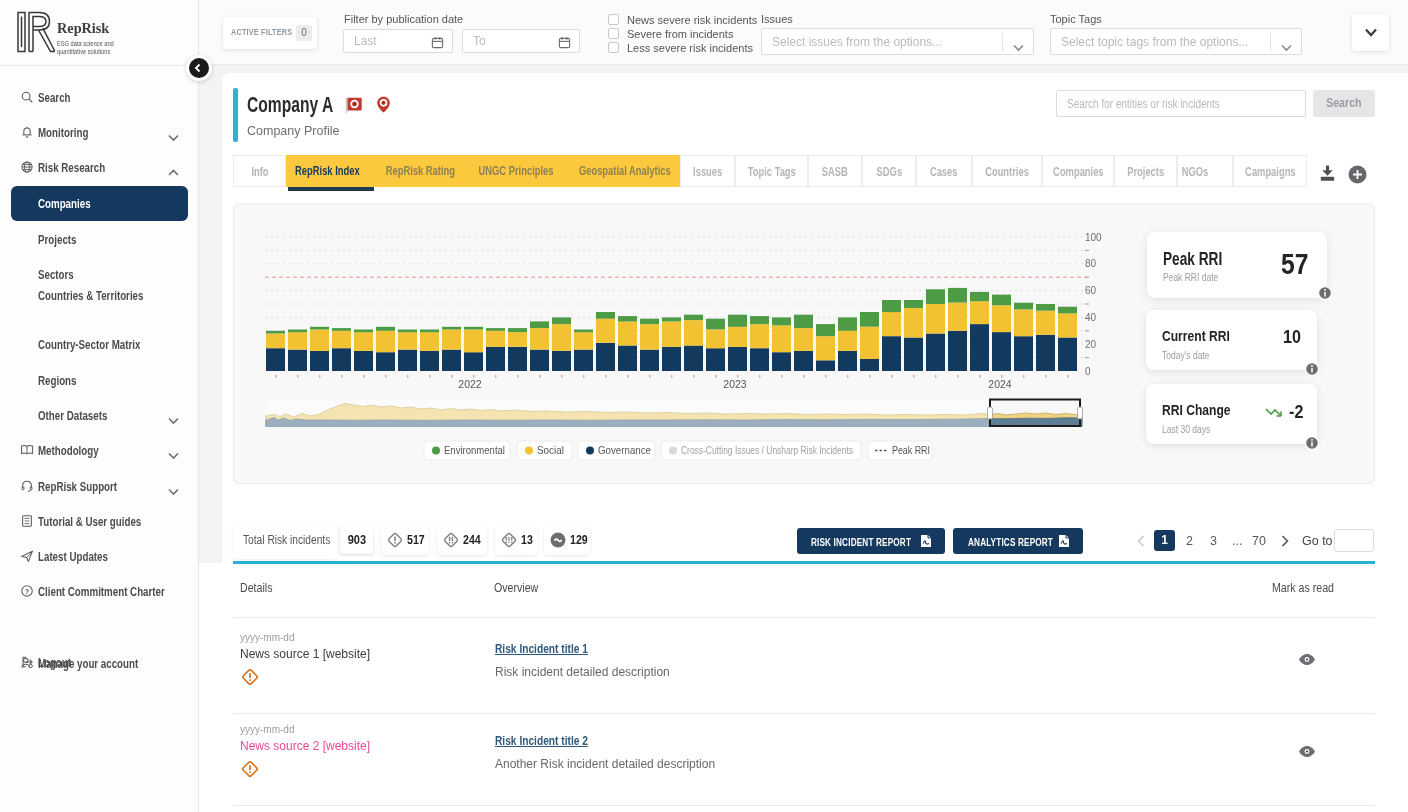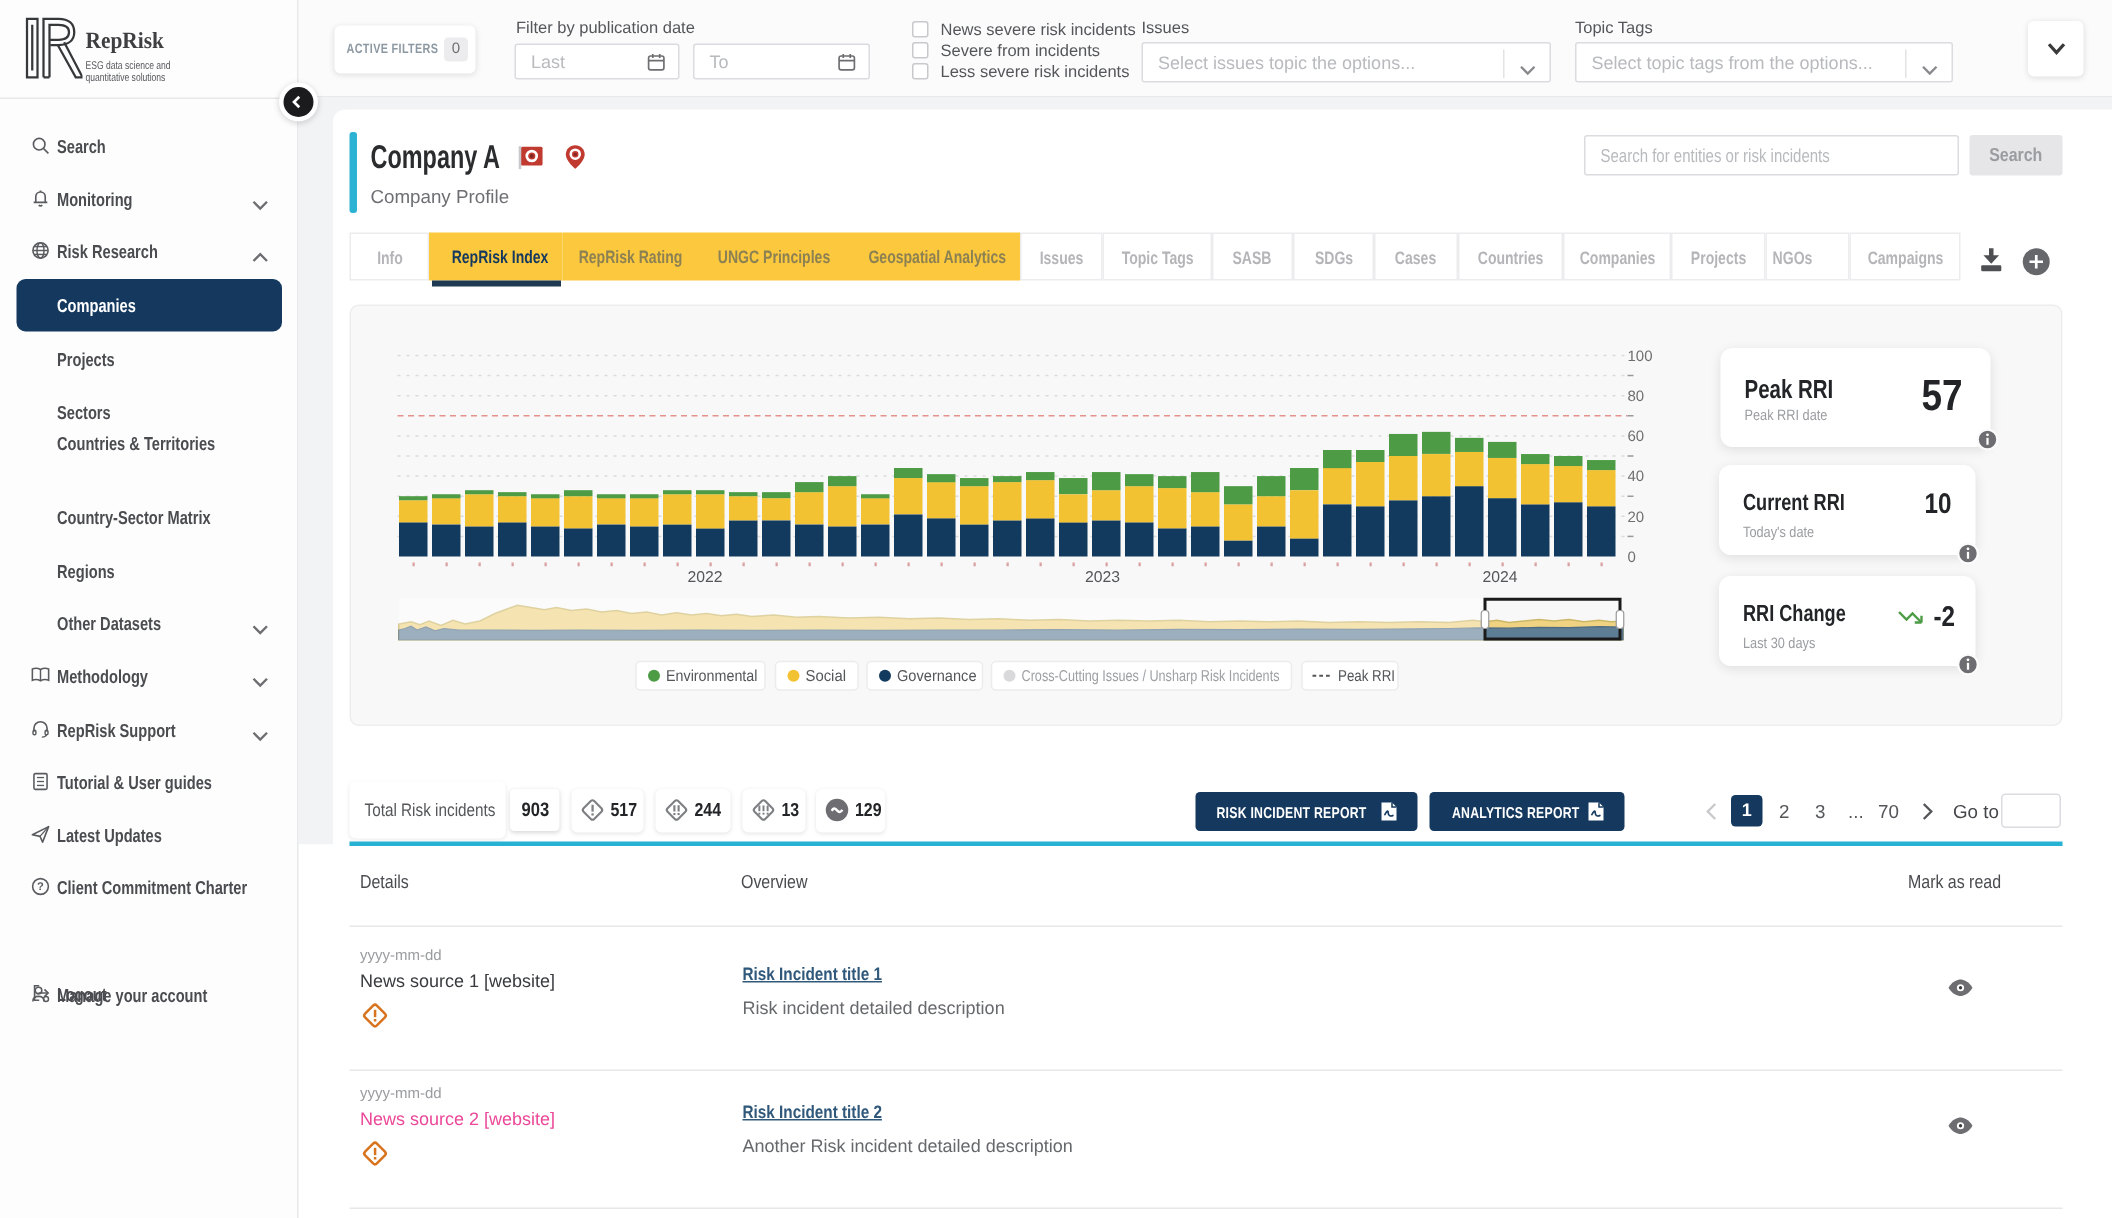--- a/index.html
+++ b/index.html
@@ -176,21 +176,21 @@
       </svg></span>
   </div>
 <div class="abs" style="left:608px;top:14px;width:11px;height:11px;border:1px solid #C9C9CD;border-radius:2px;background:#fff"></div>
 <span class="abs" style="left:627px;top:14px;font-size:11px;color:#55565A">News severe risk incidents</span>
 <div class="abs" style="left:608px;top:28px;width:11px;height:11px;border:1px solid #C9C9CD;border-radius:2px;background:#fff"></div>
 <span class="abs" style="left:627px;top:28px;font-size:11px;color:#55565A">Severe from incidents</span>
 <div class="abs" style="left:608px;top:42px;width:11px;height:11px;border:1px solid #C9C9CD;border-radius:2px;background:#fff"></div>
 <span class="abs" style="left:627px;top:42px;font-size:11px;color:#55565A">Less severe risk incidents</span>
 <span class="abs" style="left:761px;top:13px;font-size:11px;color:#55565A">Issues</span>
 <div class="inp" style="left:761px;top:28px;width:273px;height:27px">
-    <span class="ph">Select issues topic the options...</span>
+    <span class="ph">Select issues from the options...</span>
 <div class="abs" style="right:30px;top:4px;width:1px;height:19px;background:#E3E3E6"></div>
 <span class="abs" style="right:9px;top:9px"><svg width="11" height="9" viewBox="0 0 11 9">
         <path d="M1 2.5 L5.5 7 L10 2.5" fill="none" stroke="#8A8A8E" stroke-width="1.6"></path>
       </svg></span>
   </div>
 <span class="abs" style="left:1050px;top:13px;font-size:11px;color:#55565A">Topic Tags</span>
 <div class="inp" style="left:1050px;top:28px;width:252px;height:27px">
     <span class="ph">Select topic tags from the options...</span>
 <div class="abs" style="right:30px;top:4px;width:1px;height:19px;background:#E3E3E6"></div>
 <span class="abs" style="right:9px;top:9px"><svg width="11" height="9" viewBox="0 0 11 9">
@@ -213,21 +213,21 @@
 <path d="M7.5 0.8 C3.9 0.8 1.2 3.5 1.2 7 C1.2 11.5 7.5 16.5 7.5 16.5 C7.5 16.5 13.8 11.5 13.8 7 C13.8 3.5 11.1 0.8 7.5 0.8 Z" fill="#C03A30"></path>
 <circle cx="7.5" cy="6.8" r="3" fill="none" stroke="#fff" stroke-width="1.7"></circle>
 <circle cx="7.5" cy="6.8" r="1" fill="#7E2722"></circle>
   </svg>
 <span class="abs" style="left:247px;top:124px;font-size:12.5px;color:#6E6F73">Company Profile</span>
 <div class="inp" style="left:1056px;top:90px;width:250px;height:27px">
     <span class="ph" style="font-size:12.5px;transform:translateY(-50%) scaleX(.8);transform-origin:0 50%;white-space:nowrap">Search for entities or risk incidents</span>
   </div>
 <div class="abs" style="left:1313px;top:90px;width:62px;height:27px;background:#E6E6E9;border-radius:2px;text-align:center"><span class="cxc" style="font-size:12.5px;font-weight:bold;color:#9B9CA0;line-height:27px">Search</span></div>
 <div class="abs" style="left:233px;top:155px;width:53px;height:32px;background:#fff;border:1px solid #ECECEE;color:#B5B5B9;text-align:center"><span class="tb" style="font-size:12px;font-weight:bold;line-height:32px">Info</span></div>
-<div class="abs" style="left:286px;top:155px;width:89px;height:32px;background:#FCC83D;color:#15395E;text-align:right"><span class="tb" style="font-size:12px;font-weight:bold;line-height:32px">RepRisk Index</span></div>
+<div class="abs" style="left:286px;top:155px;width:89px;height:32px;background:#FCC83D;color:#15395E;text-align:left"><span class="tb" style="font-size:12px;font-weight:bold;line-height:32px">RepRisk Index</span></div>
 <div class="abs" style="left:375px;top:155px;width:91px;height:32px;background:#FCC83D;color:#8C8153;text-align:center"><span class="tb" style="font-size:12px;font-weight:bold;line-height:32px">RepRisk Rating</span></div>
 <div class="abs" style="left:466px;top:155px;width:100px;height:32px;background:#FCC83D;color:#8C8153;text-align:center"><span class="tb" style="font-size:12px;font-weight:bold;line-height:32px">UNGC Principles</span></div>
 <div class="abs" style="left:566px;top:155px;width:114px;height:32px;background:#FCC83D;color:#8C8153;text-align:center"><span class="tb" style="font-size:12px;font-weight:bold;line-height:32px">Geospatial Analytics</span></div>
 <div class="abs" style="left:680px;top:155px;width:55px;height:32px;background:#fff;border:1px solid #ECECEE;color:#B5B5B9;text-align:center"><span class="tb" style="font-size:12px;font-weight:bold;line-height:32px">Issues</span></div>
 <div class="abs" style="left:735px;top:155px;width:73px;height:32px;background:#fff;border:1px solid #ECECEE;color:#B5B5B9;text-align:center"><span class="tb" style="font-size:12px;font-weight:bold;line-height:32px">Topic Tags</span></div>
 <div class="abs" style="left:808px;top:155px;width:54px;height:32px;background:#fff;border:1px solid #ECECEE;color:#B5B5B9;text-align:center"><span class="tb" style="font-size:12px;font-weight:bold;line-height:32px">SASB</span></div>
 <div class="abs" style="left:862px;top:155px;width:54px;height:32px;background:#fff;border:1px solid #ECECEE;color:#B5B5B9;text-align:center"><span class="tb" style="font-size:12px;font-weight:bold;line-height:32px">SDGs</span></div>
 <div class="abs" style="left:916px;top:155px;width:56px;height:32px;background:#fff;border:1px solid #ECECEE;color:#B5B5B9;text-align:center"><span class="tb" style="font-size:12px;font-weight:bold;line-height:32px">Cases</span></div>
 <div class="abs" style="left:972px;top:155px;width:70px;height:32px;background:#fff;border:1px solid #ECECEE;color:#B5B5B9;text-align:center"><span class="tb" style="font-size:12px;font-weight:bold;line-height:32px">Countries</span></div>
 <div class="abs" style="left:1042px;top:155px;width:72px;height:32px;background:#fff;border:1px solid #ECECEE;color:#B5B5B9;text-align:center"><span class="tb" style="font-size:12px;font-weight:bold;line-height:32px">Companies</span></div>

